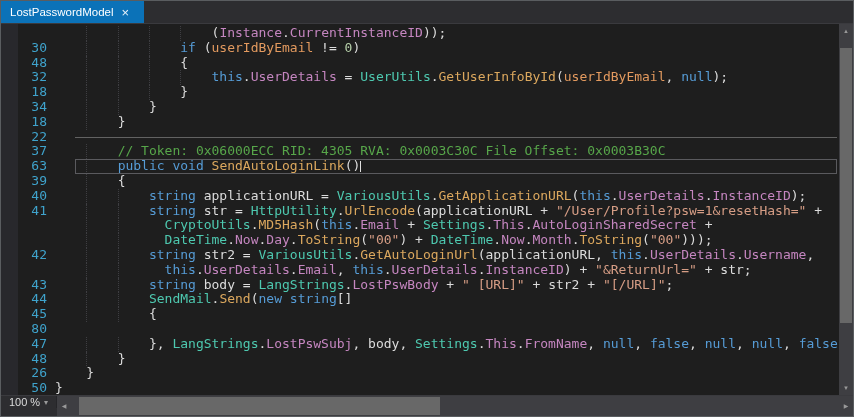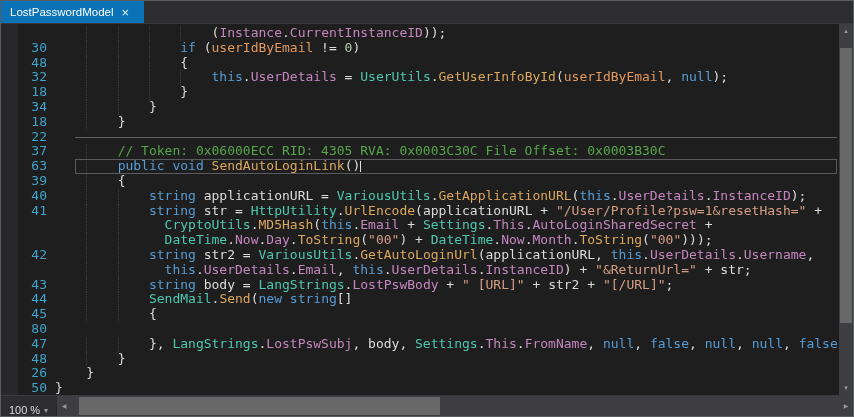--- a/index.html
+++ b/index.html
@@ -25,21 +25,21 @@
   .tok-pa{color:#e39a5f}
   .tok-s{color:#d69d85}
   .tok-c{color:#57a64a}
   .tok-nu{color:#b5cea8}
   .tok-loc{color:#dcdcdc}
   .tok-pl{color:#dcdcdc}
   .vscroll{position:absolute;top:0;right:0;bottom:0;width:14px;background:#3e3e42;display:flex;flex-direction:column}
   .sb-arrow{color:#999999;font-size:6px;text-align:center;flex:0 0 14px;line-height:14px}
   .vtrack{flex:1;position:relative}
   .vthumb{position:absolute;left:1px;right:1px;top:3%;height:80%;background:#686868}
-  .statusbar{flex:0 0 20px;display:flex;align-items:flex-end;background:#2d2d30;border-top:1px solid #3a3a3e}
+  .statusbar{flex:0 0 20px;display:flex;align-items:flex-start;background:#2d2d30;border-top:1px solid #3a3a3e}
   .zoom{flex:0 0 56px;display:flex;align-items:center;justify-content:center;gap:4px;color:#dcdcdc;font-size:11px;border-right:1px solid #252528}
   .zoom-caret{font-size:8px;color:#999999}
   .hscroll{flex:1;display:flex;background:#3e3e42}
   .hscroll .sb-arrow{line-height:20px;flex:0 0 14px}
   .htrack{flex:1;position:relative}
   .hthumb{position:absolute;top:1px;bottom:1px;left:1%;width:47%;background:#686868}
 </style>
 </head>
 <body>
 

